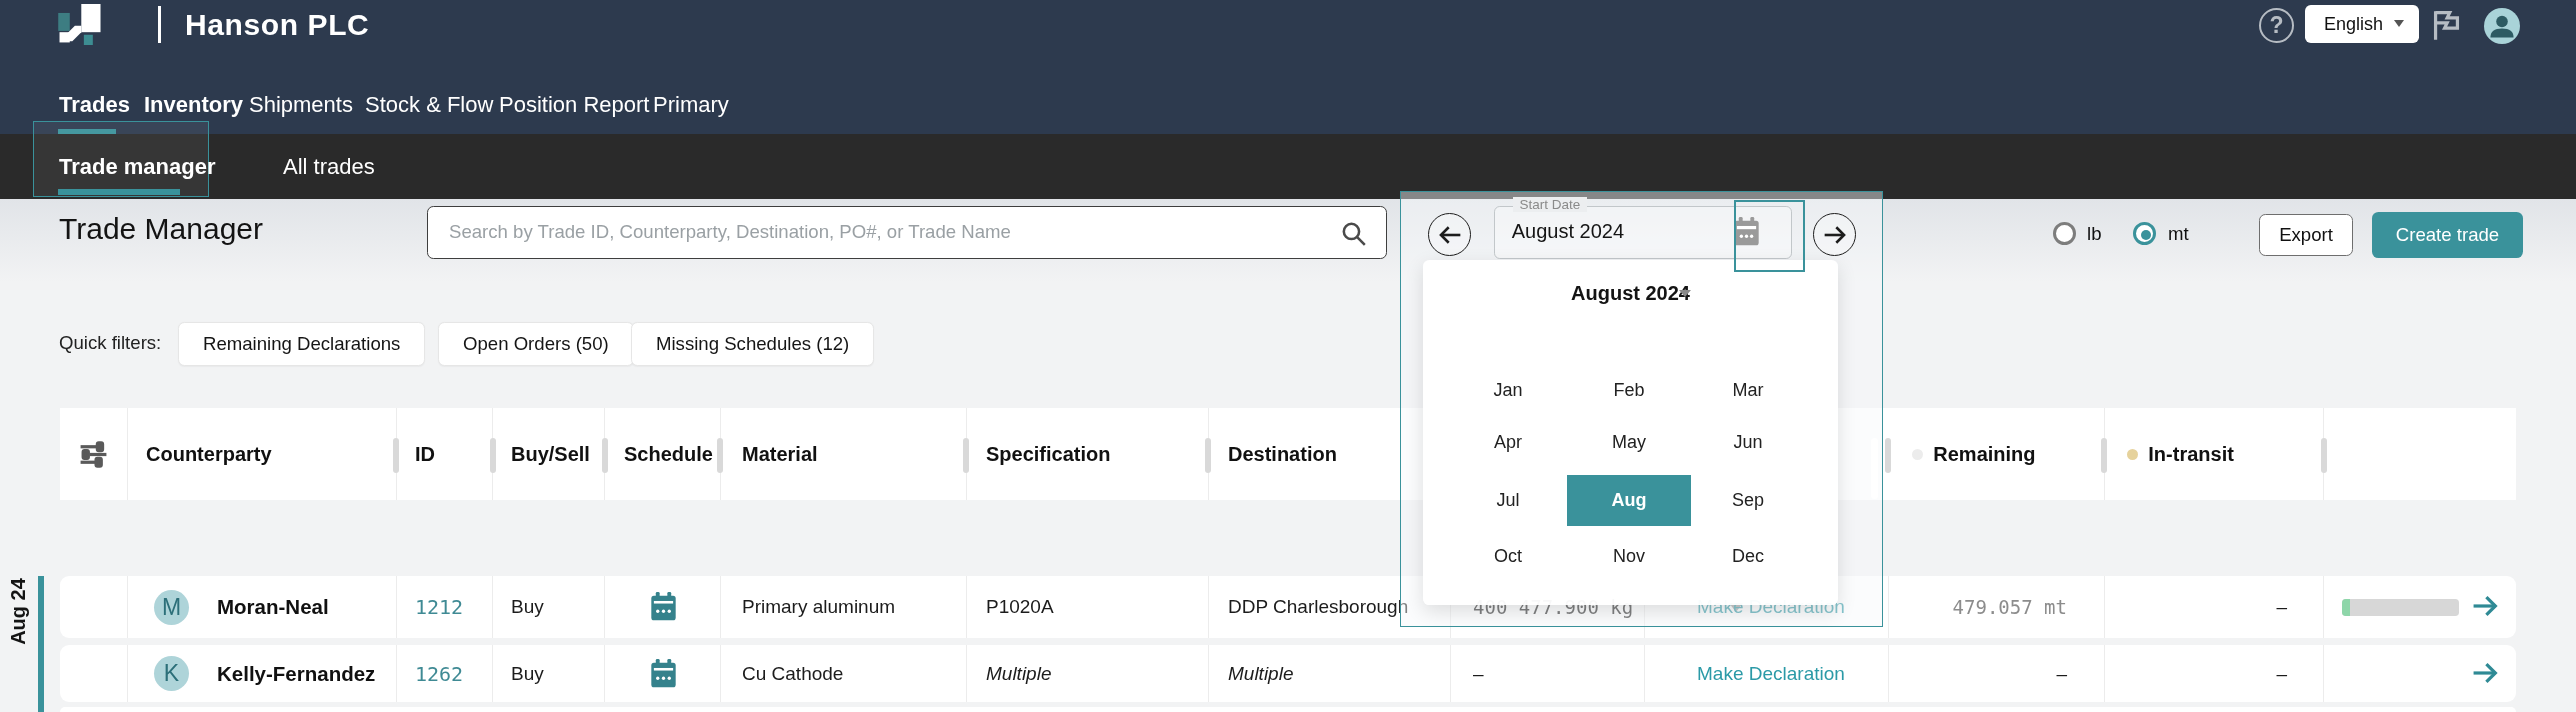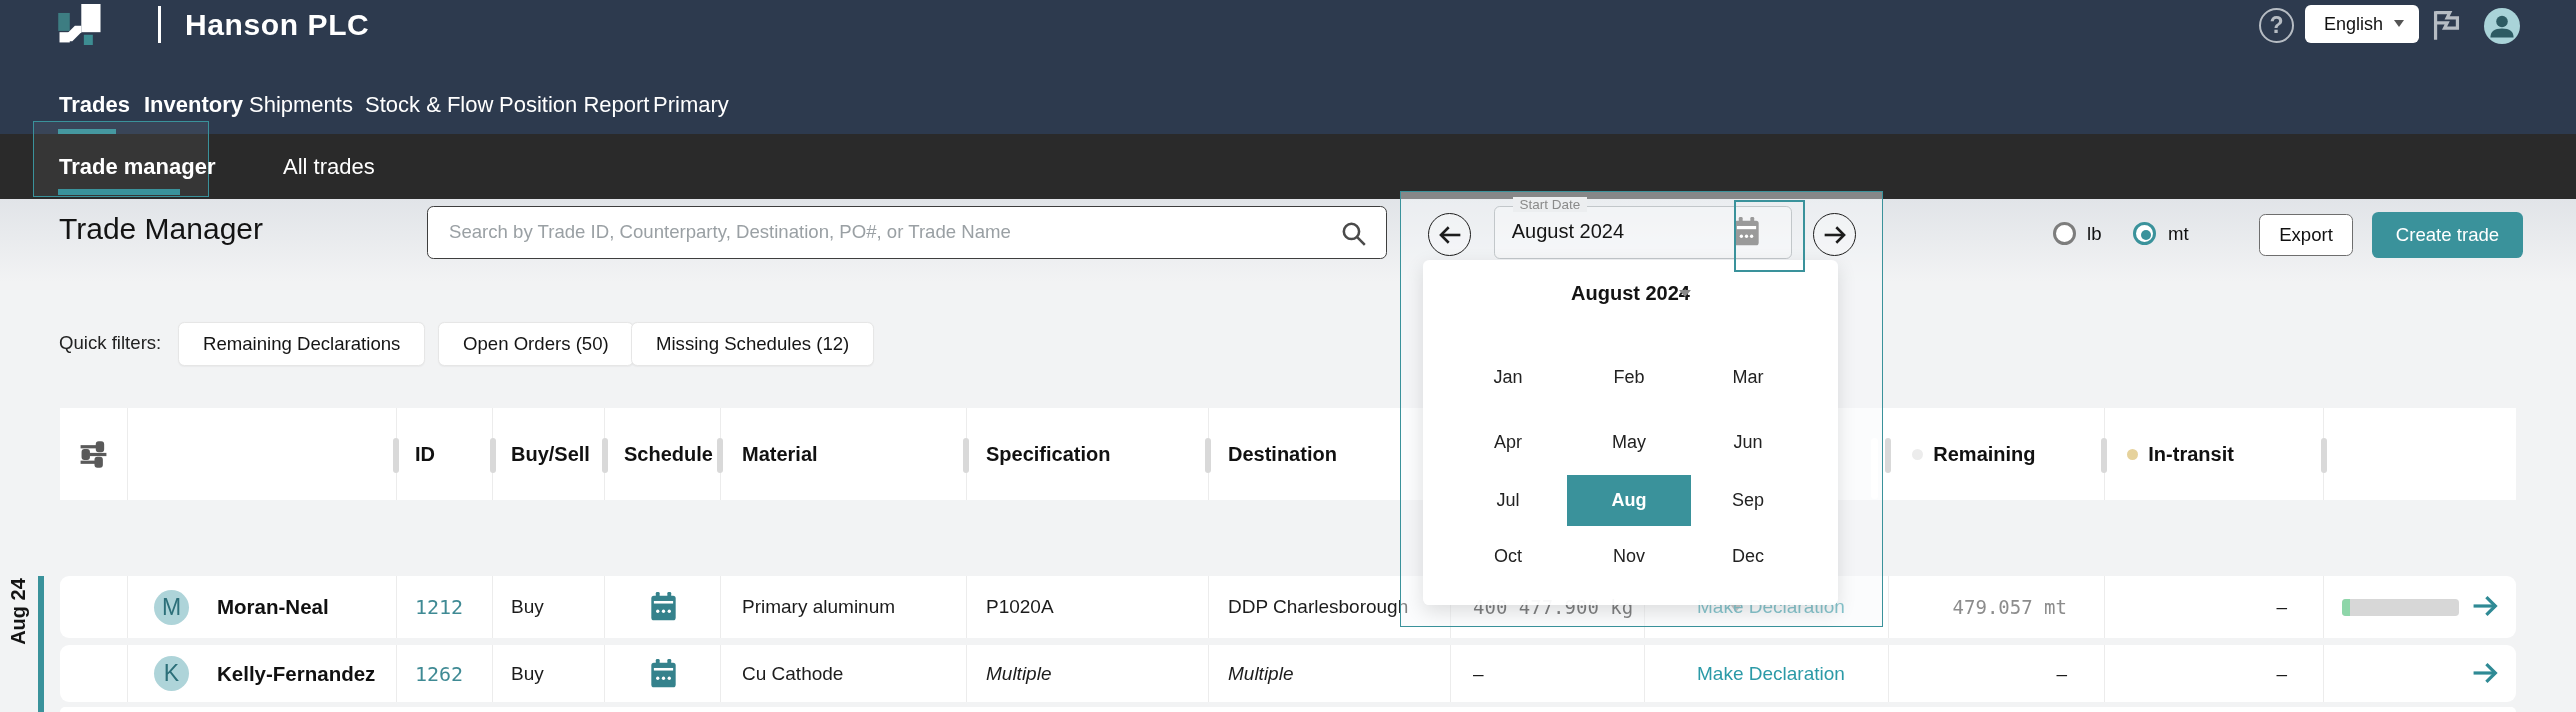--- a/index.html
+++ b/index.html
@@ -96,21 +96,21 @@
   .dp-field-label{position:absolute;left:18px;top:-10.3px;padding:0 6.4px;background:#eceef0;font-size:13.5px;color:#8a8a8a;}
   .dp-field-value{position:absolute;left:16.7px;top:0;line-height:49px;font-size:20px;color:#151515;}
   .dp-cal-focus{left:1734px;top:200px;width:67px;height:68px;border:2.6px solid #3a929b;z-index:13;}
   .dp-panel{left:1423px;top:260px;width:415px;height:345px;border-radius:6.4px;background:rgba(255,255,255,0.94);
     box-shadow:0 6.4px 19px rgba(0,0,0,0.12);z-index:12;}
   .dp-title{position:absolute;left:0;width:100%;top:22px;text-align:center;font-weight:bold;font-size:20px;color:#141414;}
   .dp-title-caret{position:absolute;left:256px;top:29.5px;width:0;height:0;border-left:6.4px solid transparent;border-right:6.4px solid transparent;border-top:7.7px solid #8a8a8a;}
   .month-cell{position:absolute;width:124px;height:51px;display:flex;align-items:center;justify-content:center;font-size:18px;color:#222;}
   .month-cell.selected{background:#3a929b;color:#fff;font-weight:bold;}
   .mc-c1{left:23px;} .mc-c2{left:144px;} .mc-c3{left:263px;}
-  .mc-r1{top:92px;} .mc-r2{top:157px;} .mc-r3{top:215px;} .mc-r4{top:271px;}
+  .mc-r1{top:105px;} .mc-r2{top:157px;} .mc-r3{top:215px;} .mc-r4{top:271px;}
   .dp-scroll-pill{left:1871px;top:438px;width:7px;height:61px;border-radius:3.8px;background:rgba(255,255,255,0.95);z-index:11;}
 </style>
 </head>
 <body>
 
 <div id="app">
 
   <div class="abs" style="left:58px;top:3.8px;width:53px;height:41px;">
     <svg width="53" height="41" viewBox="0 0 82 64">
       <rect x="36" y="0" width="30" height="44" fill="#ffffff"></rect>
@@ -205,20 +205,21 @@
     <div class="pill" style="left:333px;"></div>
     <div class="pill" style="left:430px;"></div>
     <div class="pill" style="left:542px;"></div>
     <div class="pill" style="left:657px;"></div>
     <div class="pill" style="left:903px;"></div>
     <div class="pill" style="left:1145px;"></div>
     <div class="pill" style="left:1825px;"></div>
     <div class="pill" style="left:2041px;"></div>
     <div class="pill" style="left:2261px;"></div>
 
+    <div class="hcell" style="left:86px;">Counterparty</div>
     <div class="hcell" style="left:355px;">ID</div>
     <div class="hcell" style="left:451px;">Buy/Sell</div>
     <div class="hcell" style="left:564px;">Schedule</div>
     <div class="hcell" style="left:682px;">Material</div>
     <div class="hcell" style="left:926px;">Specification</div>
     <div class="hcell" style="left:1168px;">Destination</div>
     <div class="hcell" style="left:1852px;">
       <span class="dot dot-remaining"></span>
       <span>Remaining</span>
     </div>

